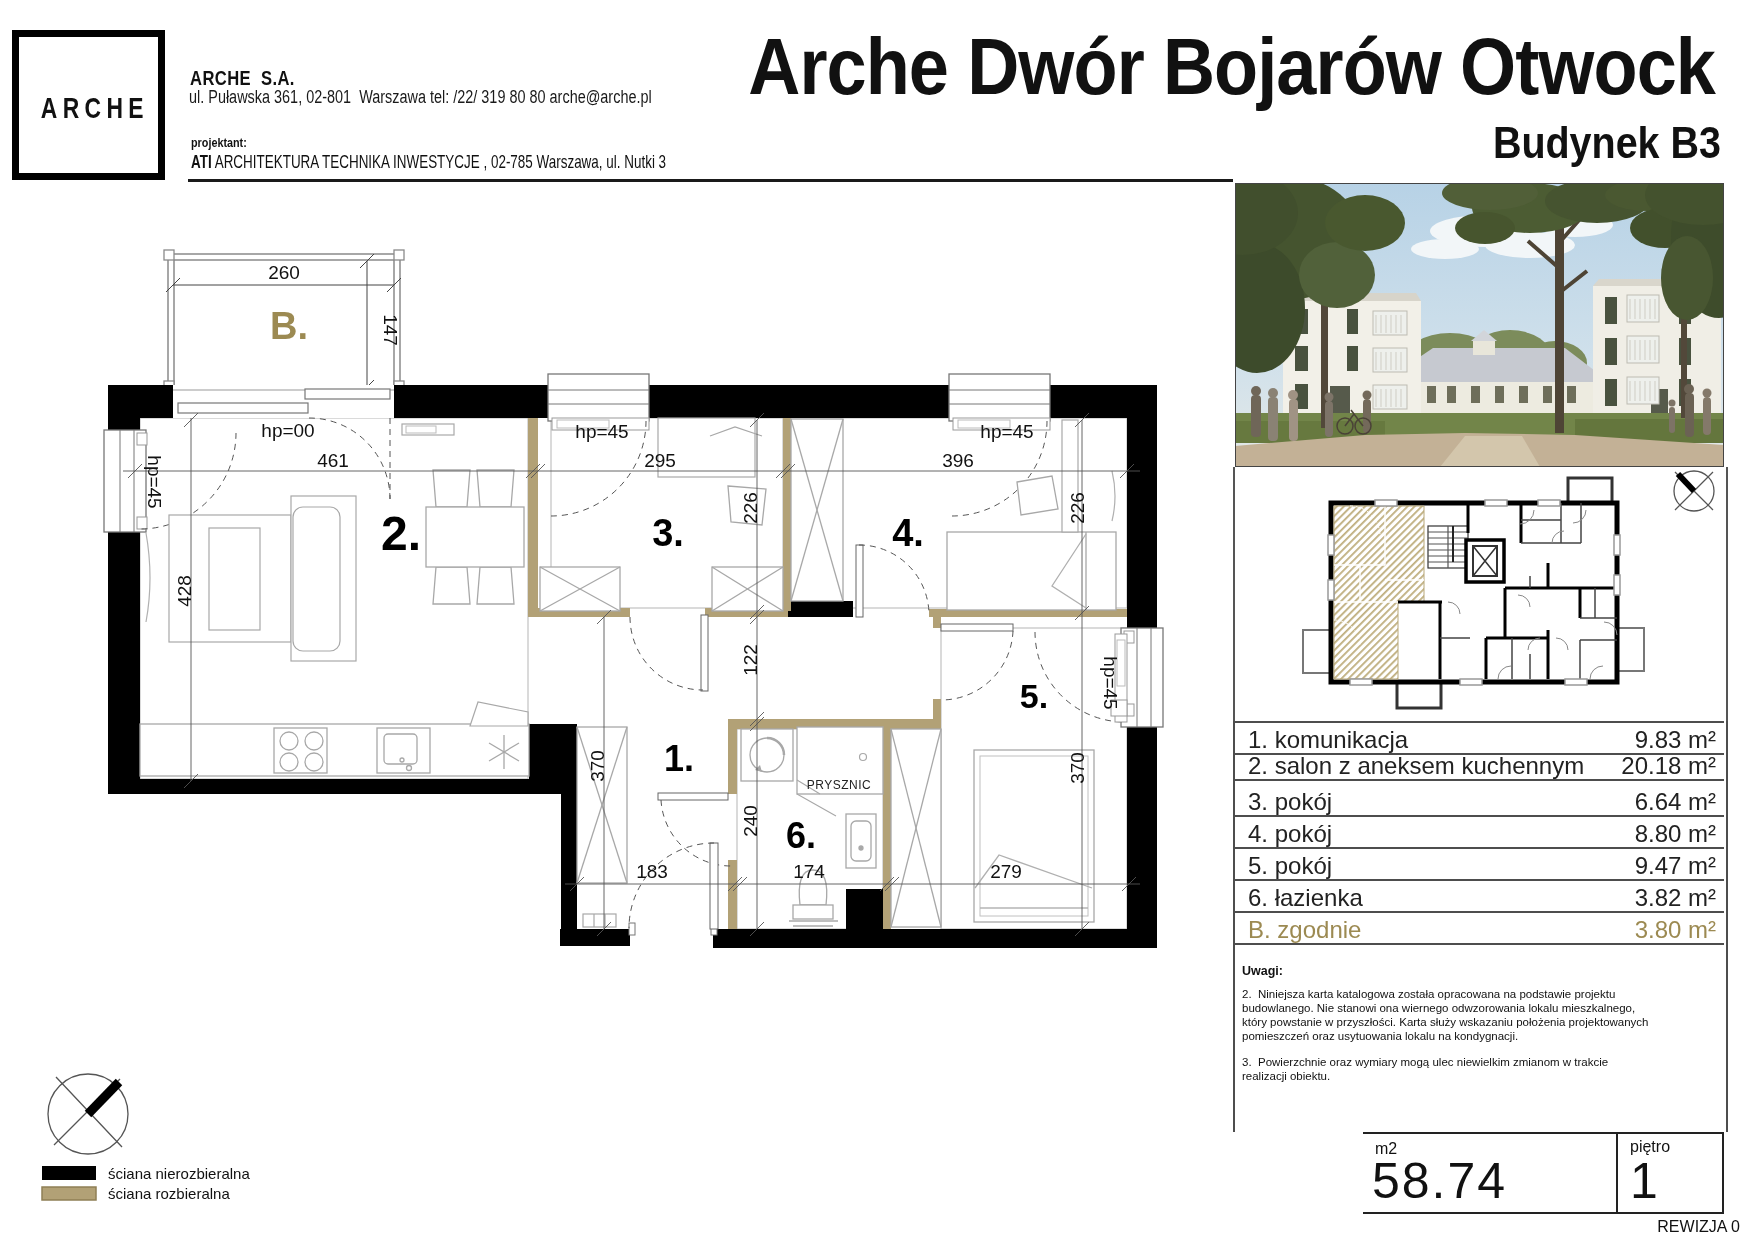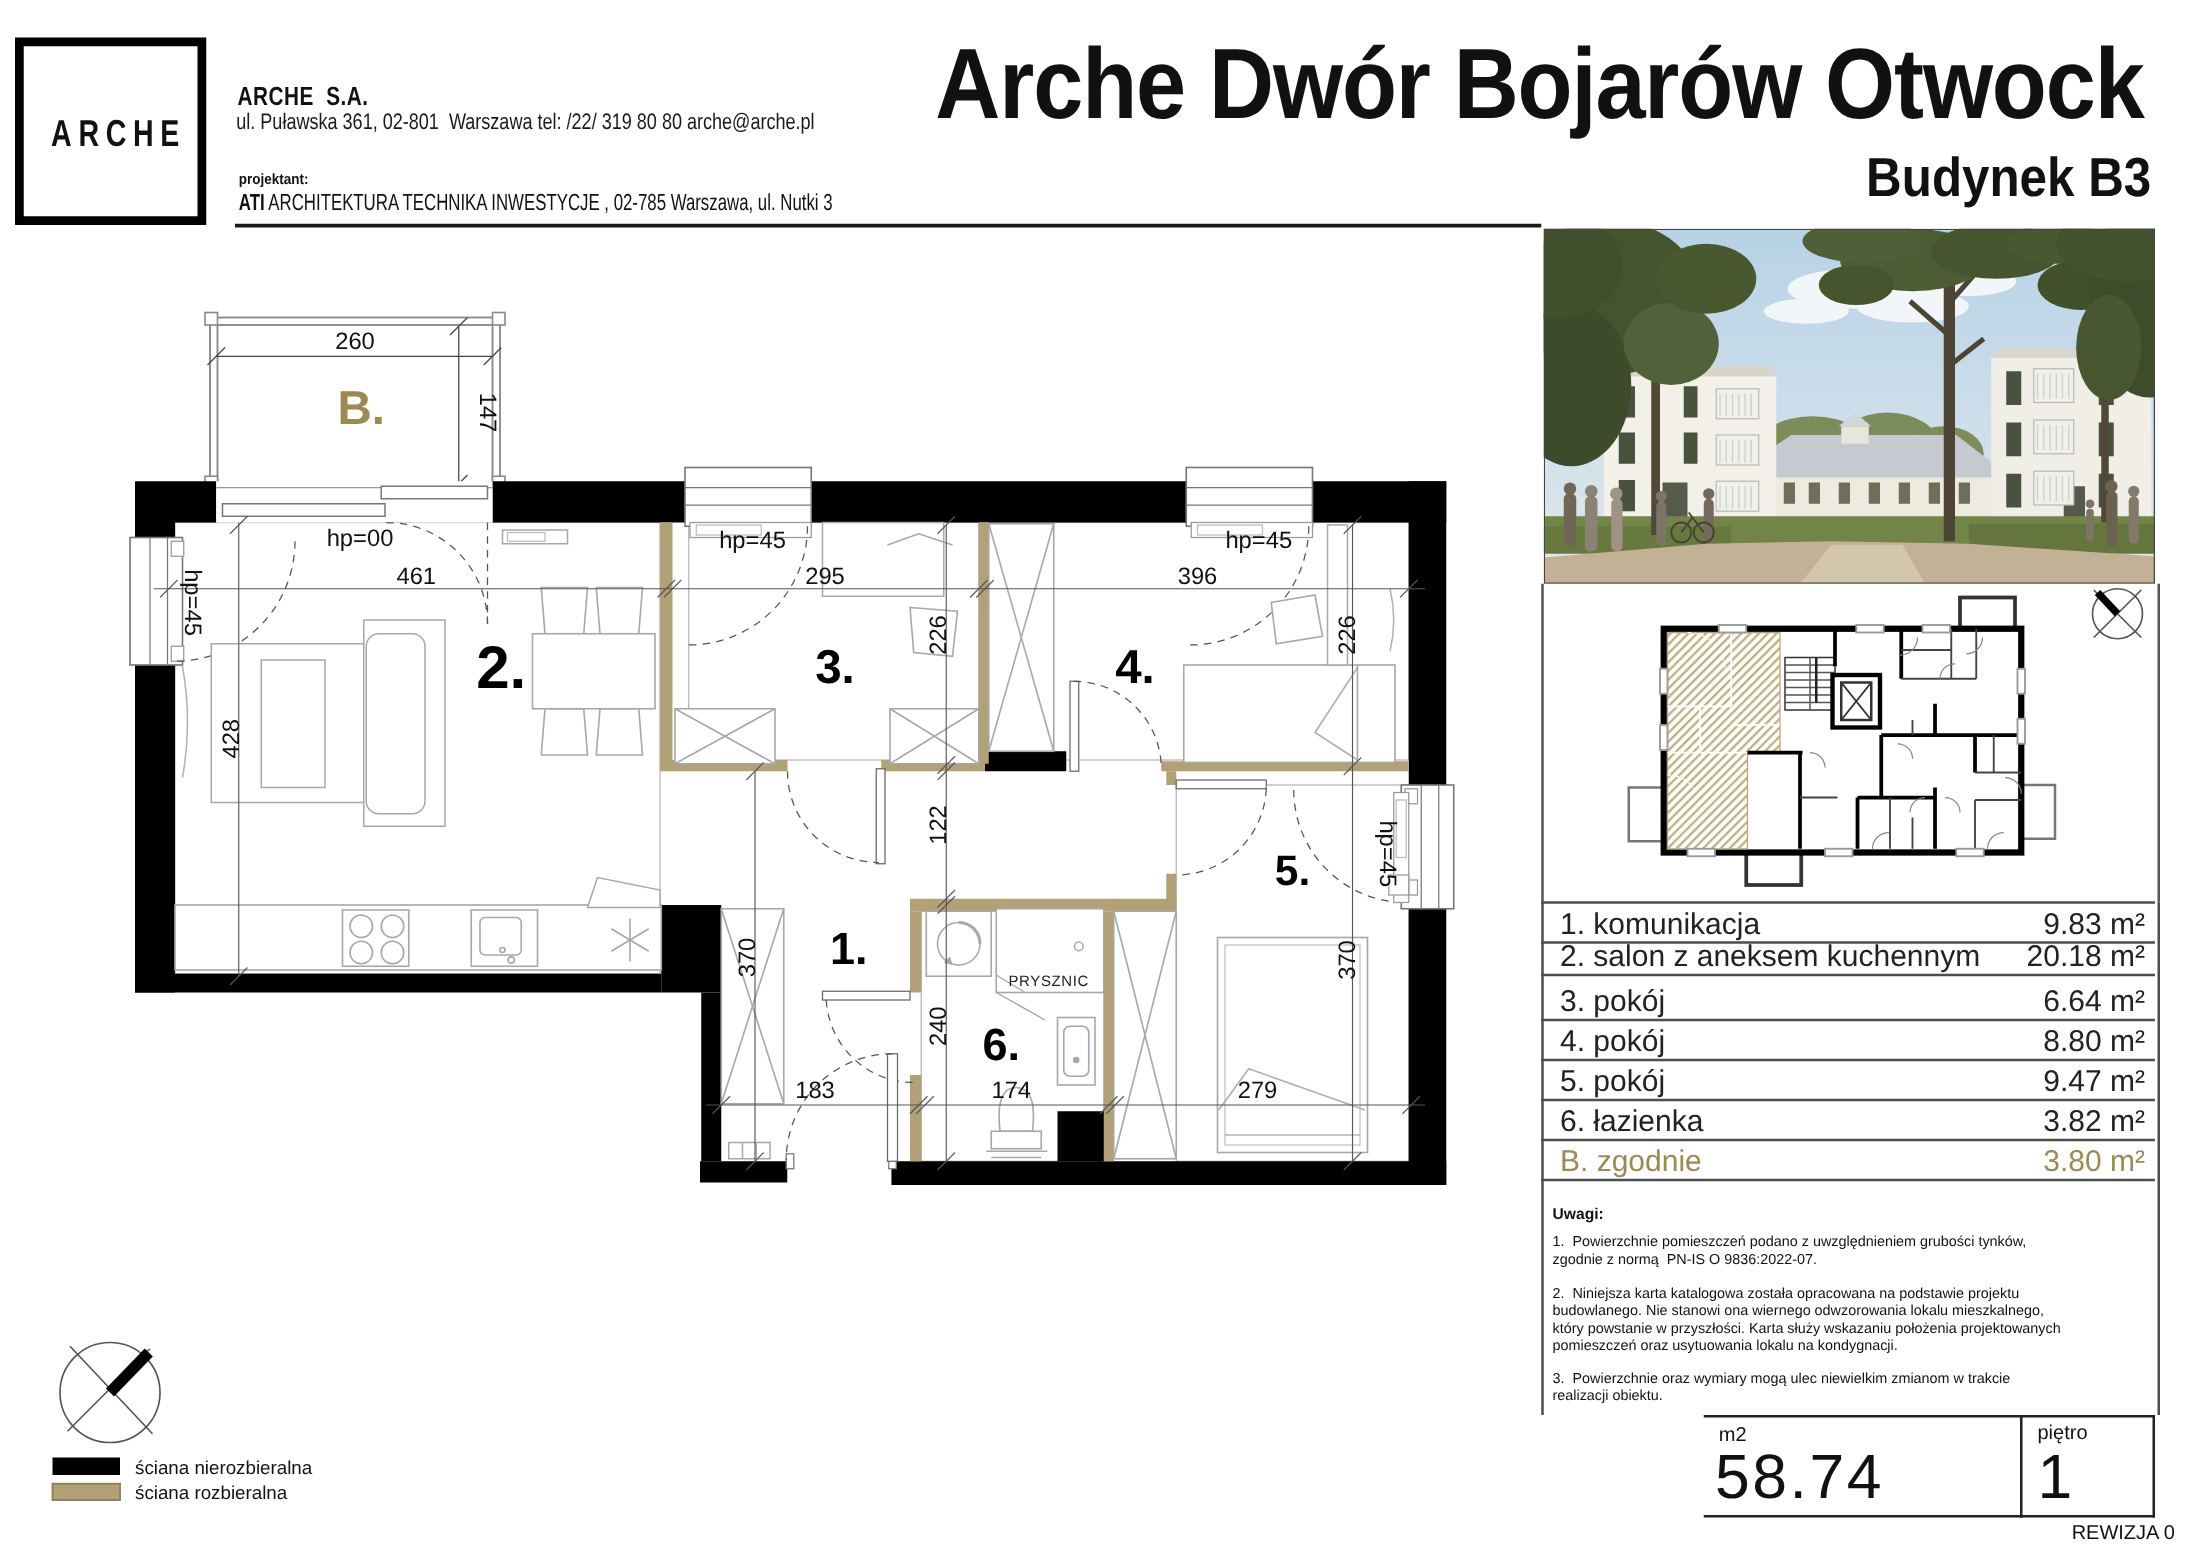--- a/index.html
+++ b/index.html
@@ -67,21 +67,20 @@
       <span class="nm">B. zgodnie</span>
       <span class="ar">3.80 m²</span>
     </div>
 
 <div class="abs" style="left:1233px;top:467px;width:491px;height:254px;border-left:2px solid #555;border-right:2px solid #555;"></div>
 
 <div class="abs" style="left:1233px;top:721px;width:491px;height:411px;border-left:2px solid #4d4d4d;border-right:2px solid #4d4d4d;"></div>
 
 <div class="abs" style="left:1242px;top:964px;width:470px;font-size:11.5px;line-height:14px;color:#111;">
 <p style="margin:0 0 9px 0;font-weight:bold;font-size:12.5px;">Uwagi:</p>
-<p style="margin:0 0 13px 0;">1.&nbsp; Powierzchnie pomieszczeń podano z uwzględnieniem grubości tynków,<br>zgodnie z normą&nbsp; PN-IS O 9836:2022-07.</p>
 <p style="margin:0 0 12px 0;">2.&nbsp; Niniejsza karta katalogowa została opracowana na podstawie projektu<br>budowlanego. Nie stanowi ona wiernego odwzorowania lokalu mieszkalnego,<br>który powstanie w przyszłości. Karta służy wskazaniu położenia projektowanych<br>pomieszczeń oraz usytuowania lokalu na kondygnacji.</p>
 <p style="margin:0;">3.&nbsp; Powierzchnie oraz wymiary mogą ulec niewielkim zmianom w trakcie<br>realizacji obiektu.</p>
 </div>
 
 
 <div class="abs" style="left:1363px;top:1132px;width:253px;height:78px;border:2px solid #222;border-left:none;">
   <div class="abs" style="left:12px;top:6px;font-size:16px;">m2</div>
   <div class="abs" style="left:9px;top:18px;font-size:50px;letter-spacing:2px;">58.74</div>
 </div>
 

